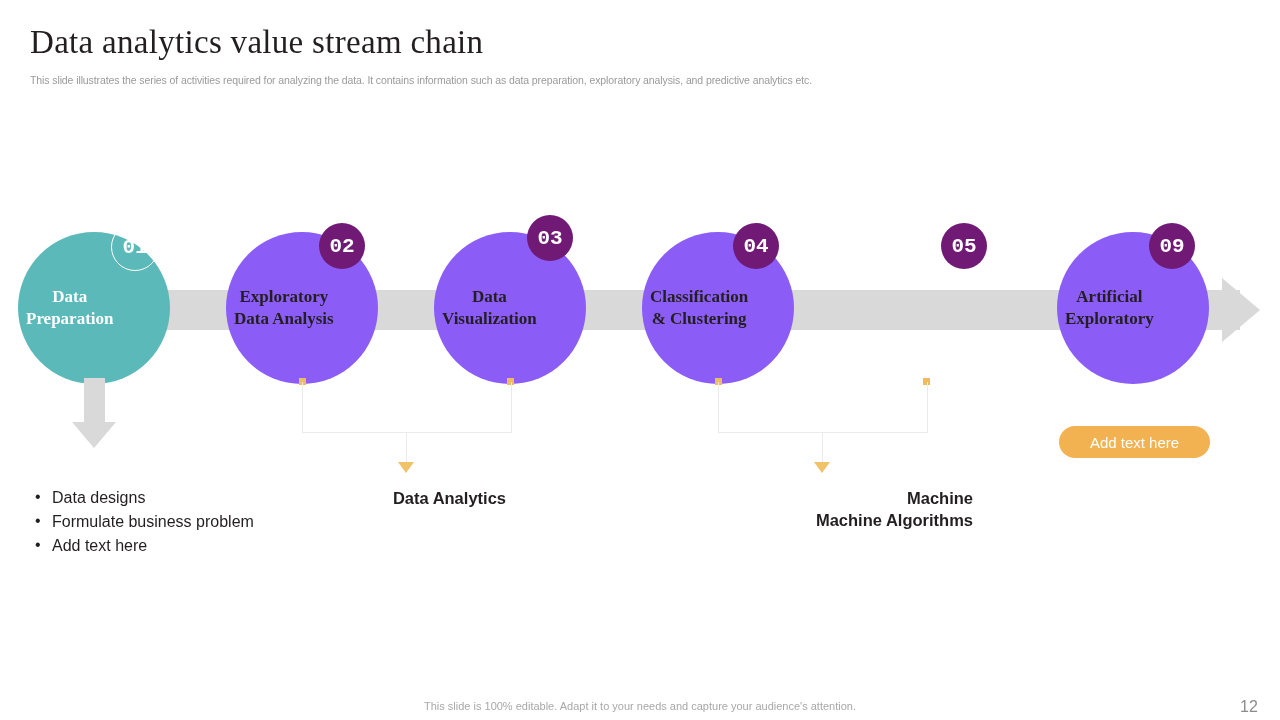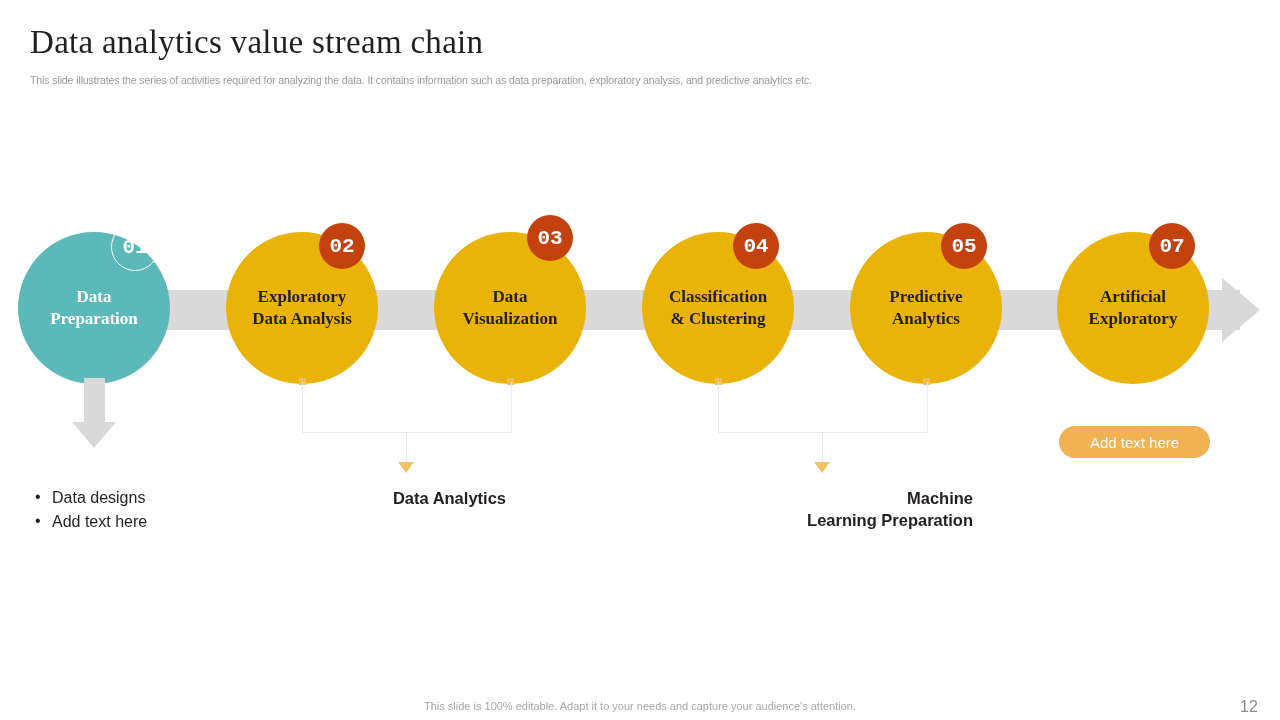--- a/index.html
+++ b/index.html
@@ -31,38 +31,38 @@
   }
   .track-head{
     position:absolute;left:1222px;top:278px;
     width:0;height:0;
     border-top:32px solid transparent;
     border-bottom:32px solid transparent;
     border-left:38px solid #d9d9d9;
   }
 
   .node{position:absolute;width:152px;height:152px;border-radius:50%;
-    display:flex;align-items:center;justify-content:center;text-align:center;}
+    display:flex;align-items:center;text-align:center;}
   .node .lbl{
     font-family:"Liberation Serif", serif;
     font-size:17px;font-weight:700;line-height:1.32;color:#231f20;
     padding:0 8px;
   }
   .node.teal{background:#5cb9b9;}
   .node.teal .lbl{color:#ffffff;}
-  .node.cream{background:#eab308;}
+  .node.cream{background:#8b5cf6;}
 
   .badge{
     position:absolute;width:46px;height:46px;border-radius:50%;
     display:flex;align-items:center;justify-content:center;
     font-family:Liberation Mono, monospace;
     font-size:21px;font-weight:700;color:#ffffff;
   }
   .badge.hollow{background:transparent;border:1.6px solid #ffffff;}
-  .badge.solid{background:#c2410c;text-align:right;}
+  .badge.solid{background:#701a75;text-align:right;}
 
   
   .dn-stem{position:absolute;left:84px;top:378px;width:21px;height:46px;background:#d9d9d9;}
   .dn-head{position:absolute;left:72px;top:422px;width:0;height:0;
     border-left:22px solid transparent;border-right:22px solid transparent;
     border-top:26px solid #d9d9d9;}
 
   
   .brk{position:absolute;border:1px solid #ebebeb;border-top:none;}
   .brk-stem{position:absolute;width:1px;background:#ebebeb;}
@@ -145,60 +145,55 @@
     <div class="badge solid" style="left:527px;top:215px;">03</div>
 
     <div class="node cream" style="left:642px;top:232px;">
       <div class="lbl">
         <span>Classification</span><br>
         <span>&amp; Clustering</span>
       </div>
     </div>
     <div class="badge solid" style="left:733px;top:223px;">04</div>
 
-    <div class="node cream" style="left:850px;top:232px;">
-      <div class="lbl">
-        <span>Predictive</span><br>
-        <span>Analytics</span>
-      </div>
-    </div>
     <div class="badge solid" style="left:941px;top:223px;">05</div>
 
     <div class="node cream" style="left:1057px;top:232px;">
       <div class="lbl">
         <span>Artificial</span><br>
         <span>Exploratory</span>
       </div>
     </div>
-    <div class="badge solid" style="left:1149px;top:223px;">07</div>
+    <div class="badge solid" style="left:1149px;top:223px;">09</div>
 
     <div class="dn-stem"></div>
     <div class="dn-head"></div>
 
     <div class="dot" style="left:299px;top:378px;"></div>
     <div class="dot" style="left:507px;top:378px;"></div>
     <div class="brk" style="left:302px;top:382px;width:208px;height:50px;"></div>
     <div class="brk-stem" style="left:406px;top:432px;height:30px;"></div>
     <div class="brk-head" style="left:398px;top:462px;"></div>
     <div class="caption" style="left:306px;top:488px;width:200px;">Data Analytics</div>
 
     <div class="dot" style="left:715px;top:378px;"></div>
     <div class="dot" style="left:923px;top:378px;"></div>
     <div class="brk" style="left:718px;top:382px;width:208px;height:50px;"></div>
     <div class="brk-stem" style="left:822px;top:432px;height:30px;"></div>
     <div class="brk-head" style="left:814px;top:462px;"></div>
     <div class="caption" style="left:673px;top:488px;width:300px;">
       <span>Machine</span><br>
-      <span>Learning Preparation</span>
+      <span>Machine Algorithms</span>
     </div>
   </div>
 
   <div class="bullets">
     <ul>
       <li>Data designs</li>
+      <li>Formulate business problem</li>
       <li>Add text here</li>
     </ul>
   </div>
 
   <div class="pill">Add text here</div>
 
   <div class="footer">This slide is 100% editable. Adapt it to your needs and capture your audience's attention.</div>
   <div class="pageno">12</div>
 
 </div>

